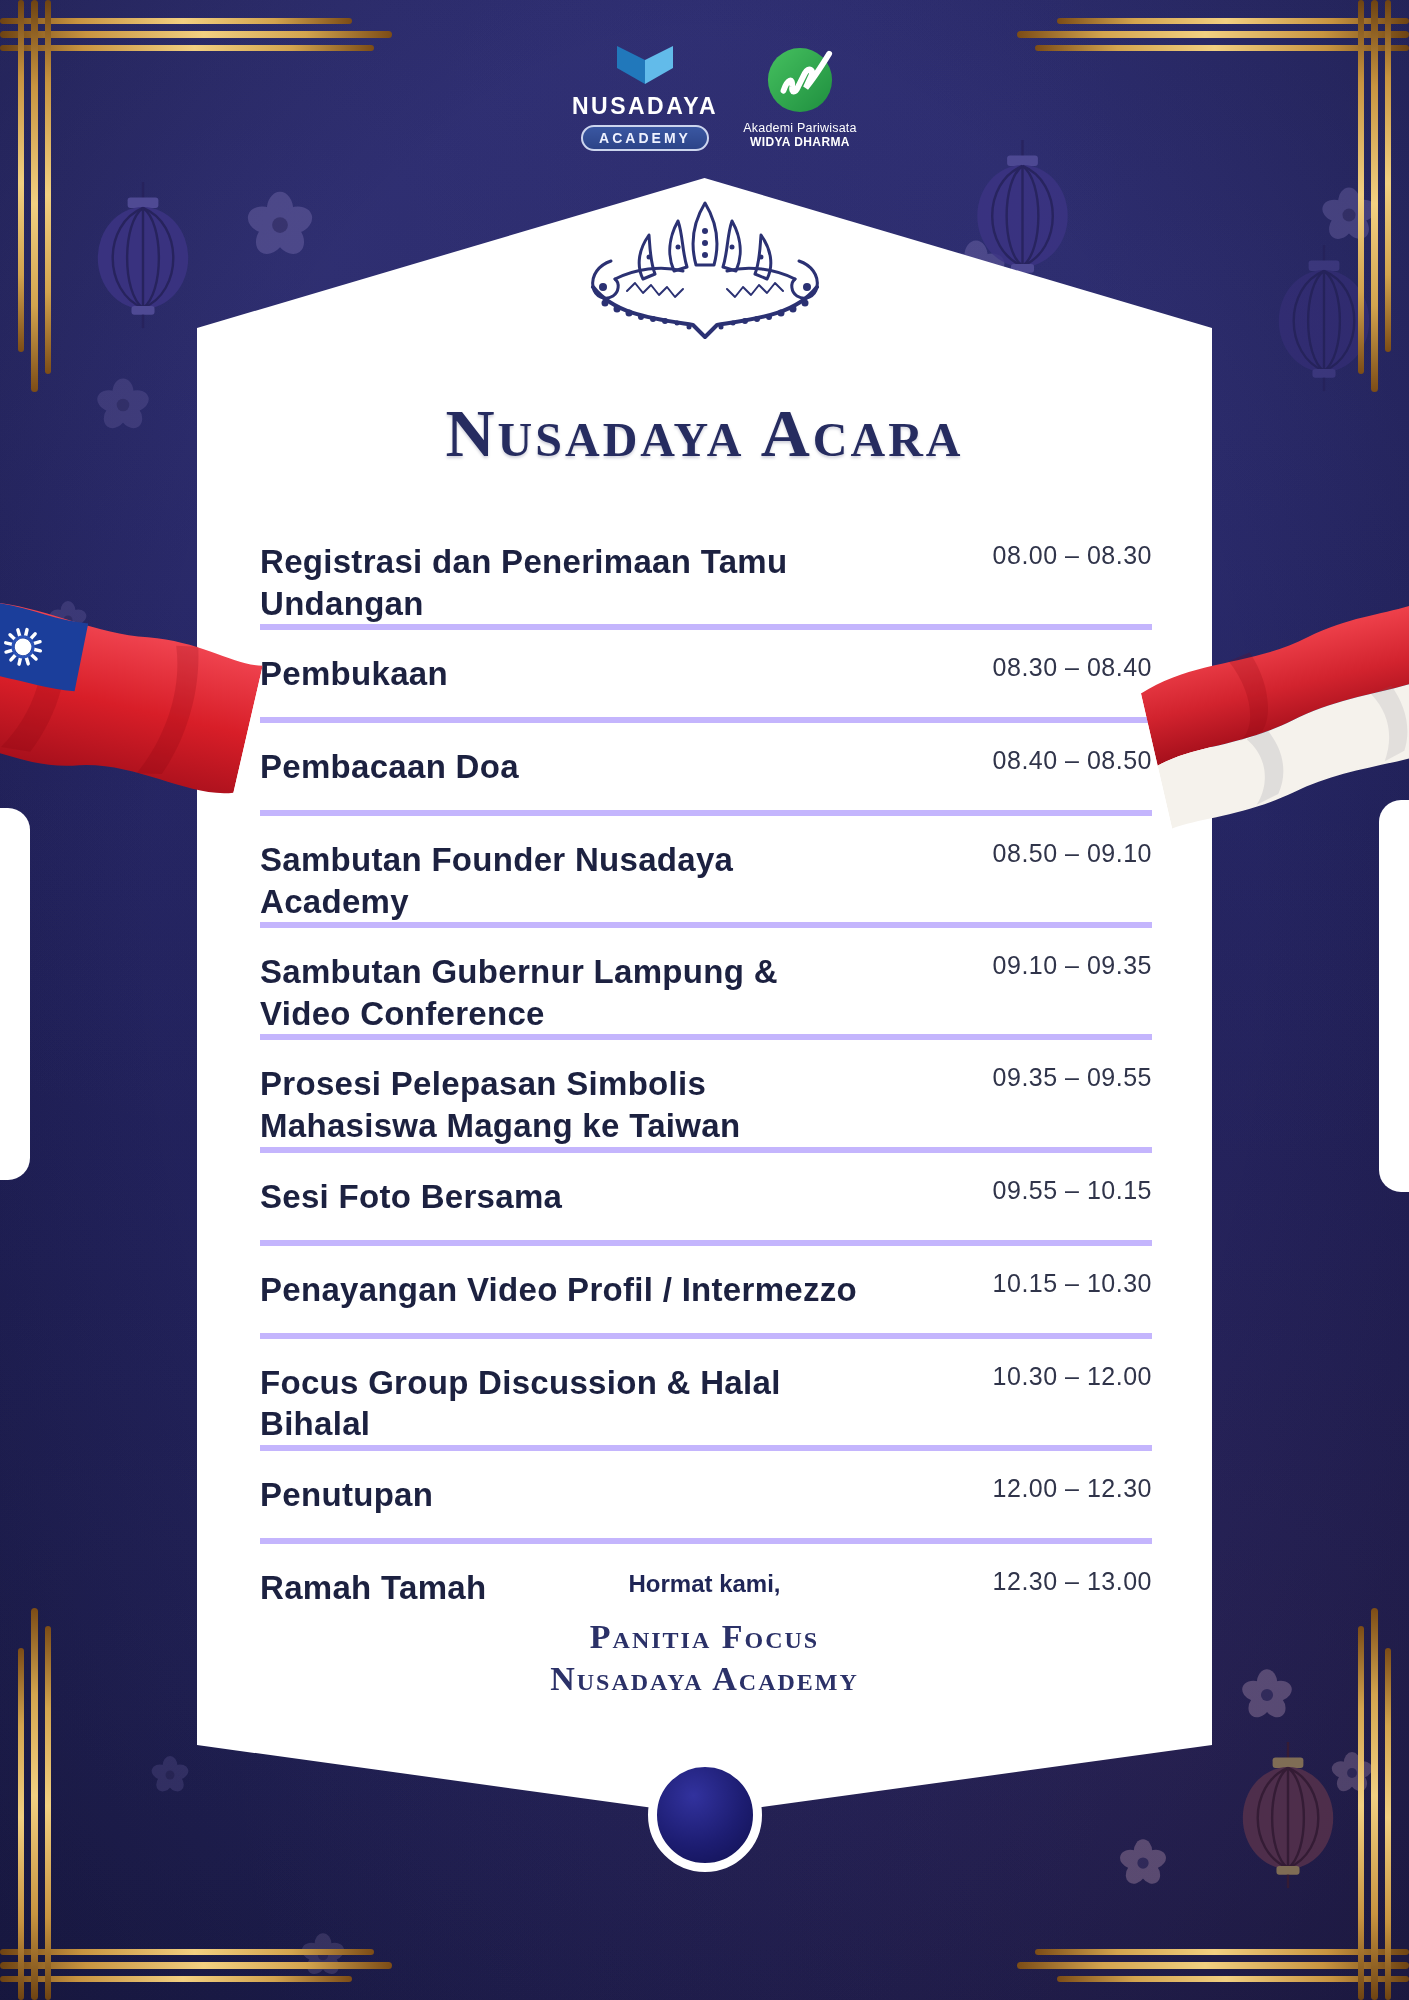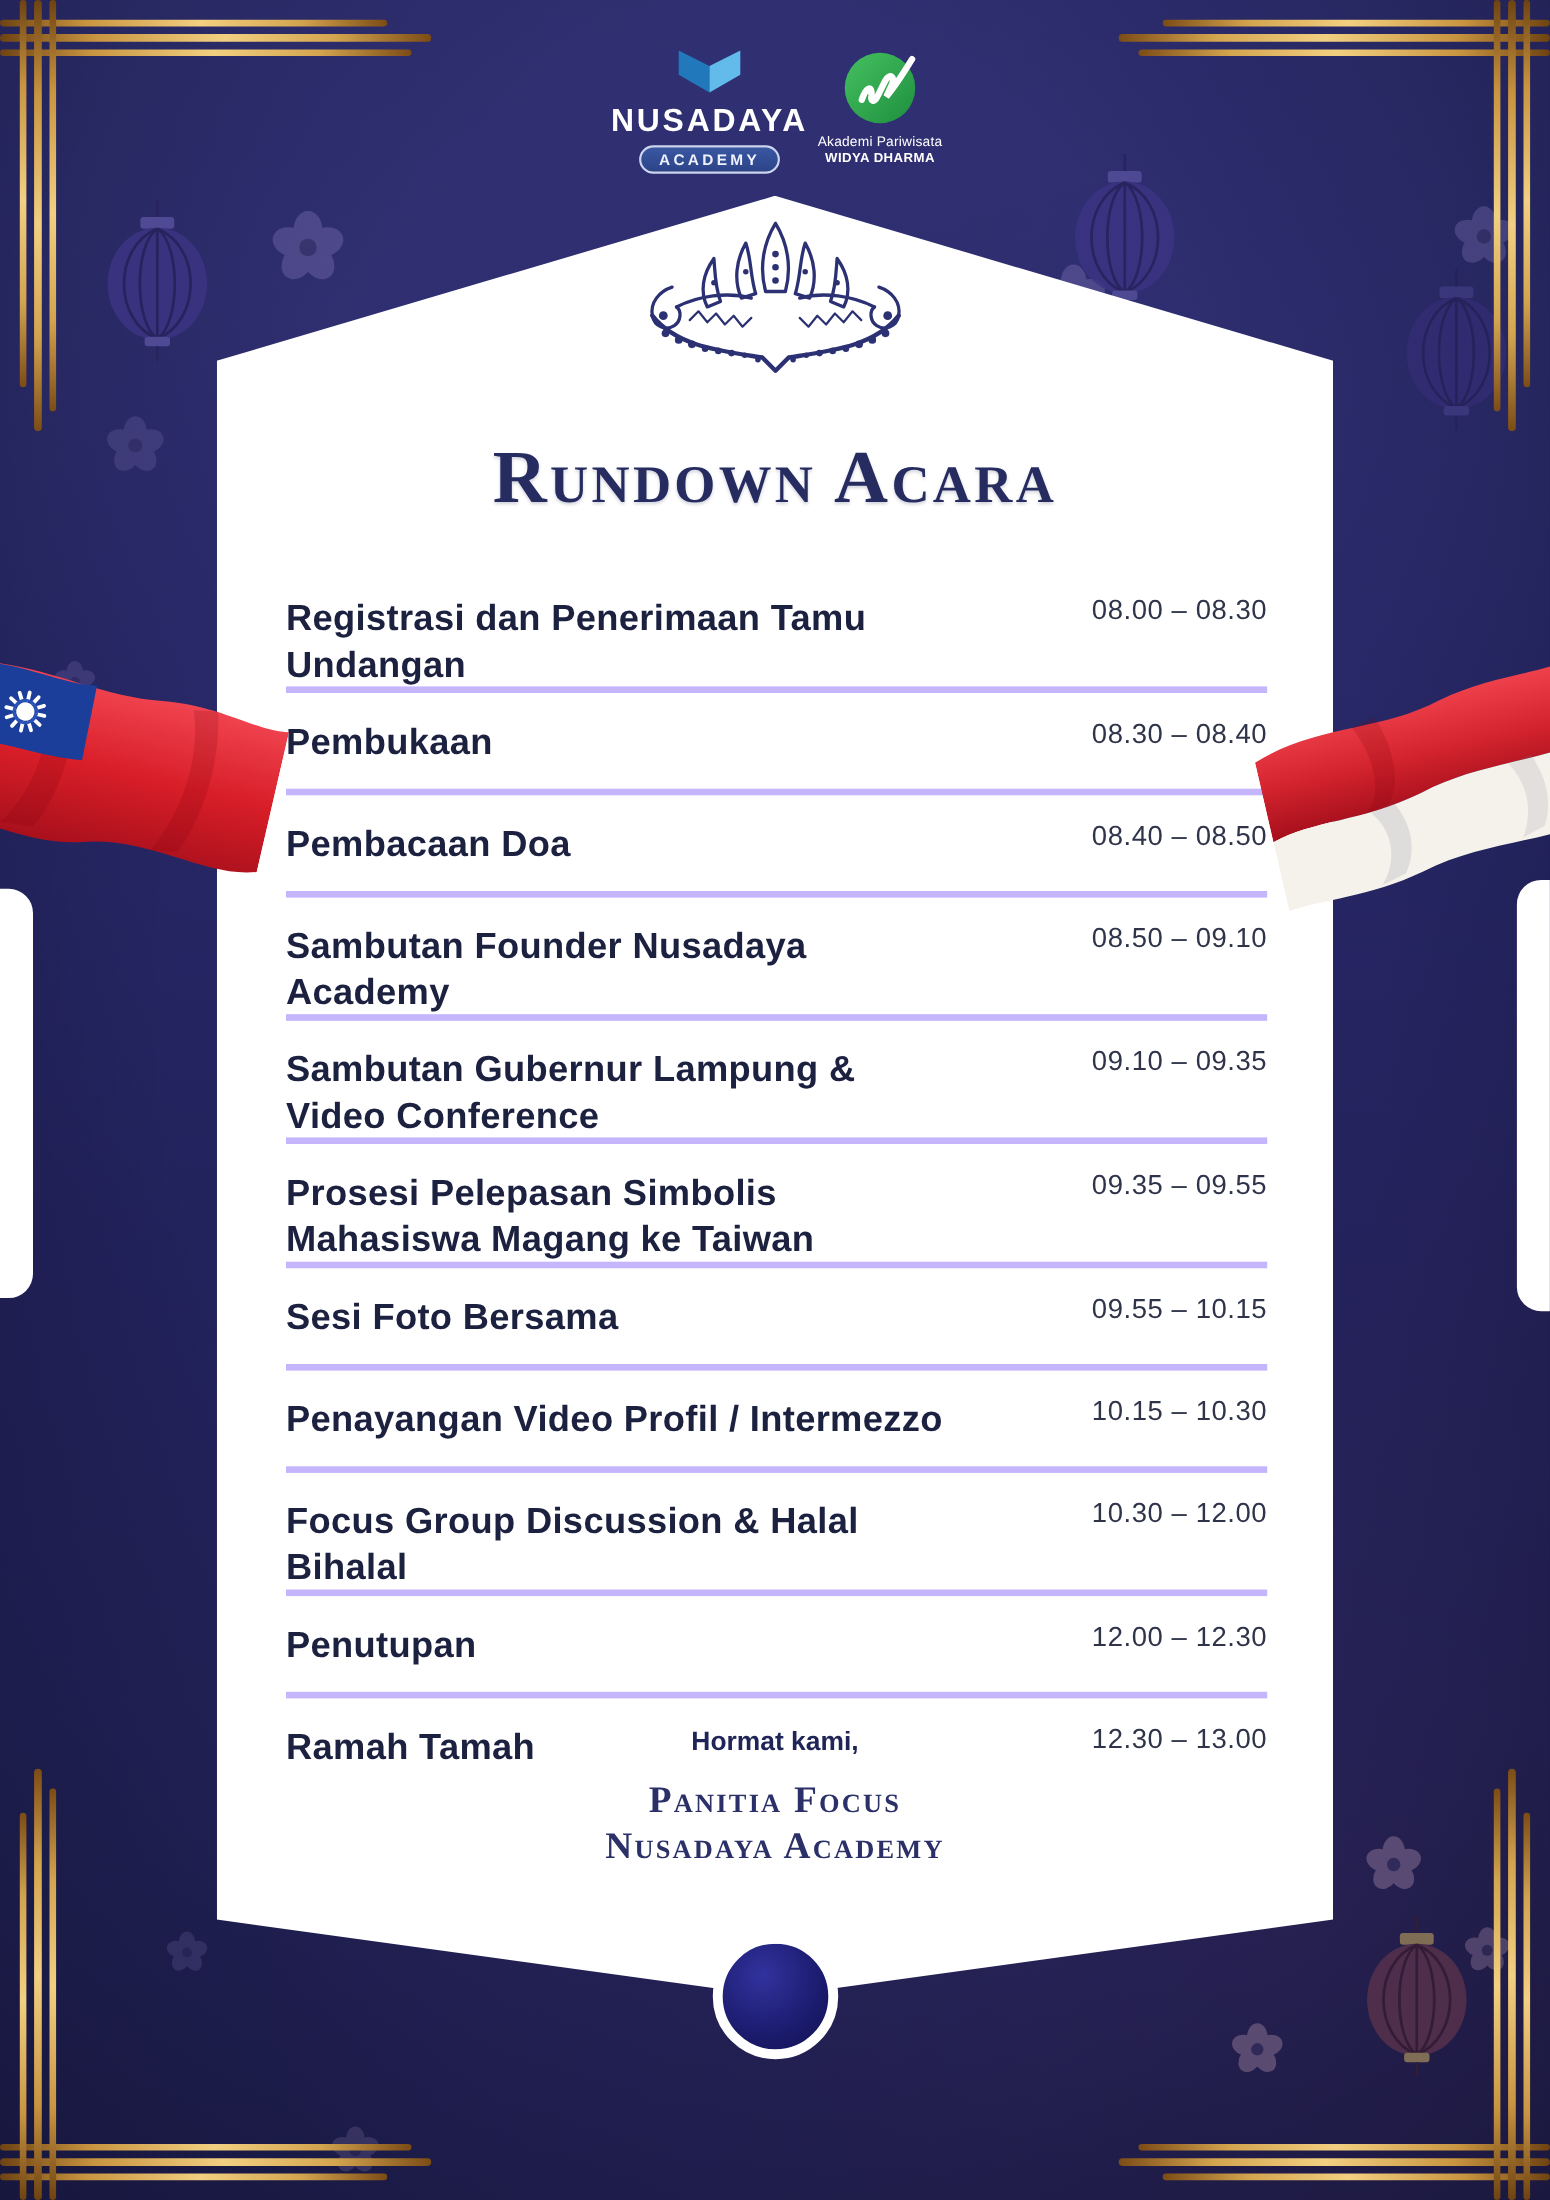--- a/index.html
+++ b/index.html
@@ -34,21 +34,21 @@
   .lantern{position:absolute;z-index:4;pointer-events:none;}
   .blossom{position:absolute;z-index:3;pointer-events:none;}
 
   
   .side-tab{position:absolute;width:30px;background:#ffffff;z-index:8;}
   .side-tab.left{left:0;top:808px;height:372px;border-radius:0 22px 22px 0;}
   .side-tab.right{right:0;top:800px;height:392px;border-radius:22px 0 0 22px;}
 
   
   .logo-nusadaya{position:absolute;left:555px;top:44px;width:180px;text-align:center;z-index:6;}
-  .logo-nusadaya .brand{margin-top:3px;color:#ffffff;font-weight:bold;font-size:29px;letter-spacing:2.5px;}
+  .logo-nusadaya .brand{margin-top:3px;color:#ffffff;font-weight:bold;font-size:23px;letter-spacing:2.5px;}
   .logo-nusadaya .badge{display:inline-block;margin-top:5px;padding:3px 16px;border:2px solid #ccd5ee;
       border-radius:15px;background:linear-gradient(180deg,#3a57a2,#2c4488);color:#eef2ff;
       font-size:14px;font-weight:bold;letter-spacing:3px;}
   .logo-widya{position:absolute;left:740px;top:46px;width:120px;text-align:center;z-index:6;color:#fff;}
   .logo-widya .l1{font-size:12.5px;margin-top:3px;letter-spacing:.2px;}
   .logo-widya .l2{font-size:12px;font-weight:bold;letter-spacing:.4px;}
 
   
   .card{position:absolute;left:197px;top:178px;width:1015px;height:1640px;background:#ffffff;z-index:20;
         clip-path:polygon(50% 0px,100% 150px,100% 1567px,50% 1637px,0px 1567px,0px 150px);}
@@ -276,21 +276,21 @@
           <circle cx="218" cy="118" r="3.5"></circle>
           <circle cx="206" cy="122" r="3.5"></circle>
         <circle cx="194" cy="126" r="3"></circle>
           <circle cx="182" cy="128" r="3"></circle>
           <circle cx="170" cy="130" r="3"></circle>
         <circle cx="158" cy="132" r="2.5"></circle>
           <circle cx="146" cy="136" r="2.5"></circle>
       </g>
     </svg>
 
-    <div class="title">Rundown Acara</div>
+    <div class="title">Nusadaya Acara</div>
 
     <div class="schedule">
   <div class="sched-row">
     <span class="sched-item">Registrasi dan Penerimaan Tamu
 Undangan</span>
     <span class="sched-time">08.00 – 08.30</span>
   </div>
 
   <div class="sched-row">
     <span class="sched-item">Pembukaan</span>

